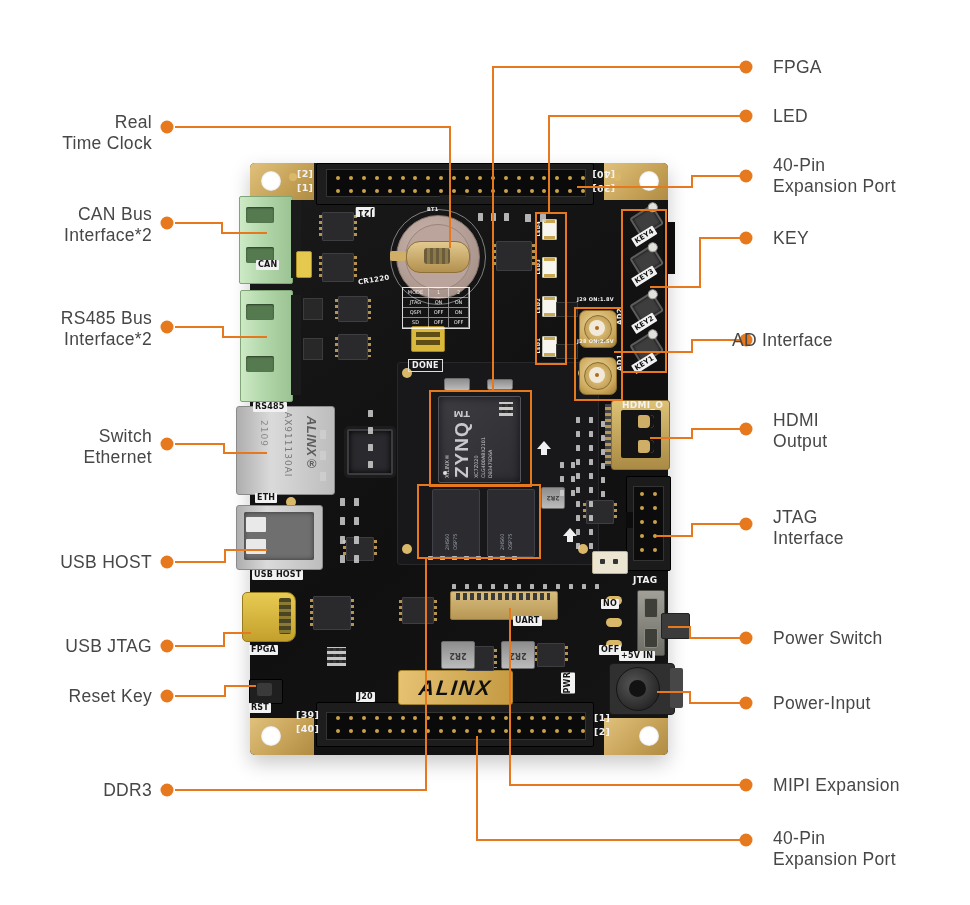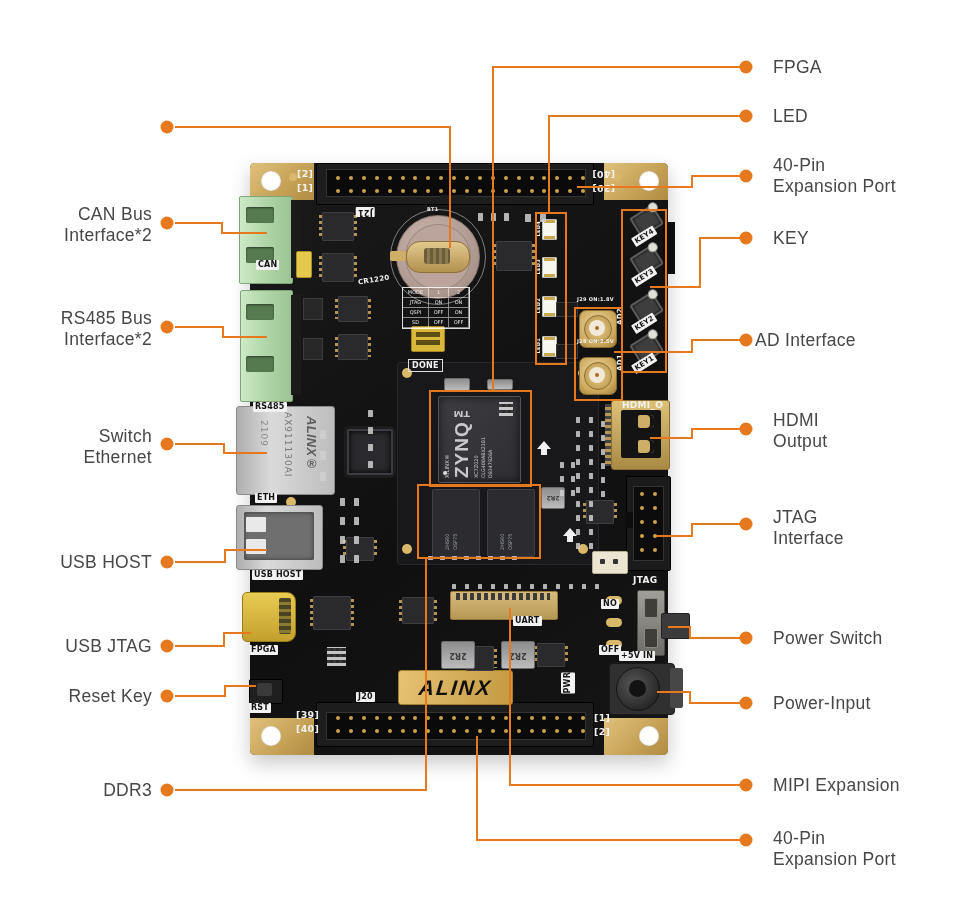--- a/index.html
+++ b/index.html
@@ -370,20 +370,24 @@
       <circle cx="746" cy="340" r="6.5"></circle>
       <circle cx="746" cy="429" r="6.5"></circle>
       <circle cx="746" cy="524" r="6.5"></circle>
       <circle cx="746" cy="638" r="6.5"></circle>
       <circle cx="746" cy="703" r="6.5"></circle>
       <circle cx="746" cy="785" r="6.5"></circle>
       <circle cx="746" cy="840" r="6.5"></circle>
     </g>
   </svg>
 
+  <div class="lbl l" style="right:818px;top:112px;">
+    <div>Real</div>
+      <div>Time Clock</div>
+    </div>
   <div class="lbl l" style="right:818px;top:204px;">
     <div>CAN Bus</div>
       <div>Interface*2</div>
     </div>
   <div class="lbl l" style="right:818px;top:308px;">
     <div>RS485 Bus</div>
       <div>Interface*2</div>
     </div>
   <div class="lbl l" style="right:818px;top:426px;">
     <div>Switch</div>
@@ -408,21 +412,21 @@
   <div class="lbl" style="left:773px;top:106px;">
     <div>LED</div>
     </div>
   <div class="lbl" style="left:773px;top:155px;">
     <div>40-Pin</div>
       <div>Expansion Port</div>
     </div>
   <div class="lbl" style="left:773px;top:228px;">
     <div>KEY</div>
     </div>
-  <div class="lbl" style="left:755px;top:330px;">
+  <div class="lbl" style="left:732px;top:330px;">
     <div>AD Interface</div>
     </div>
   <div class="lbl" style="left:773px;top:410px;">
     <div>HDMI</div>
       <div>Output</div>
     </div>
   <div class="lbl" style="left:773px;top:507px;">
     <div>JTAG</div>
       <div>Interface</div>
     </div>

